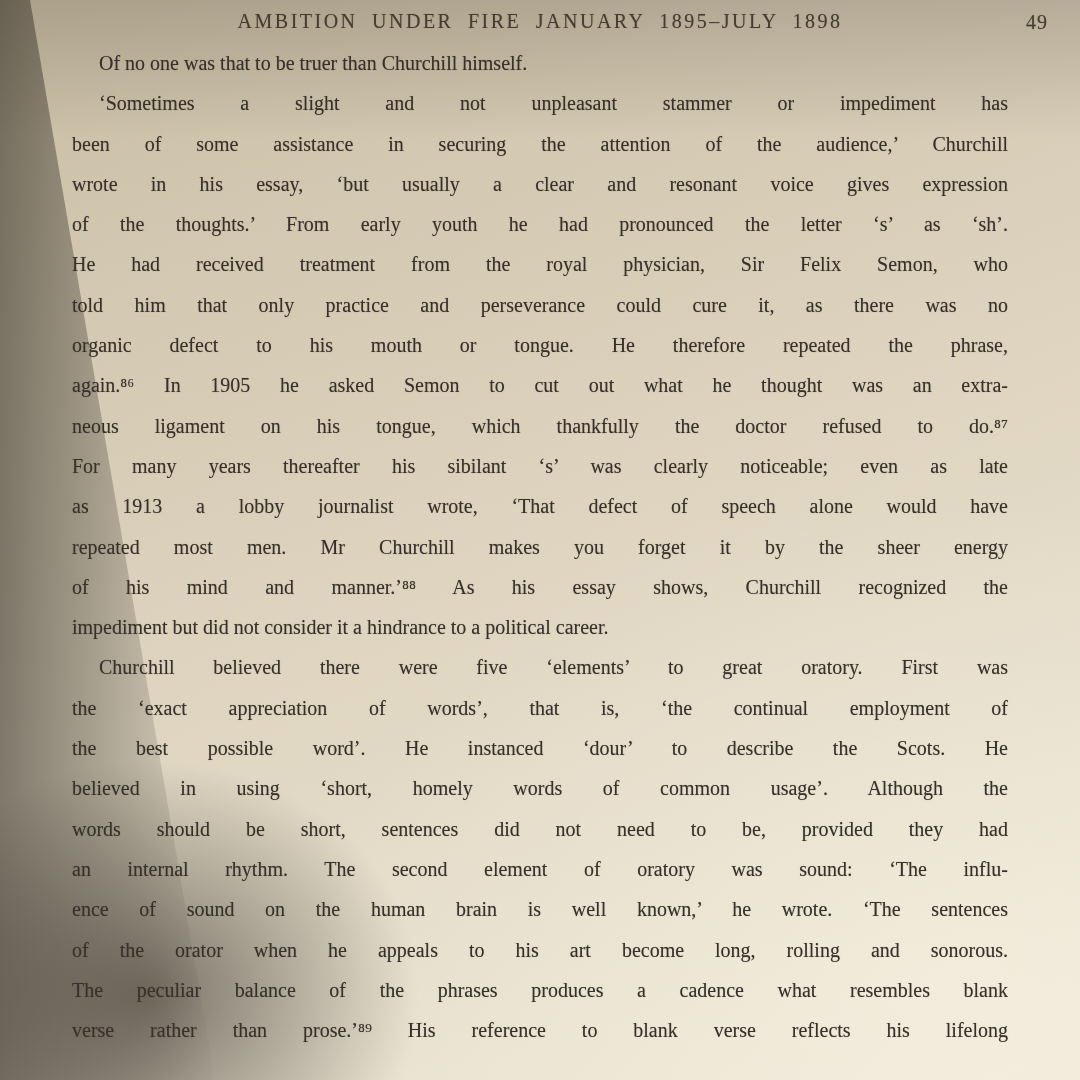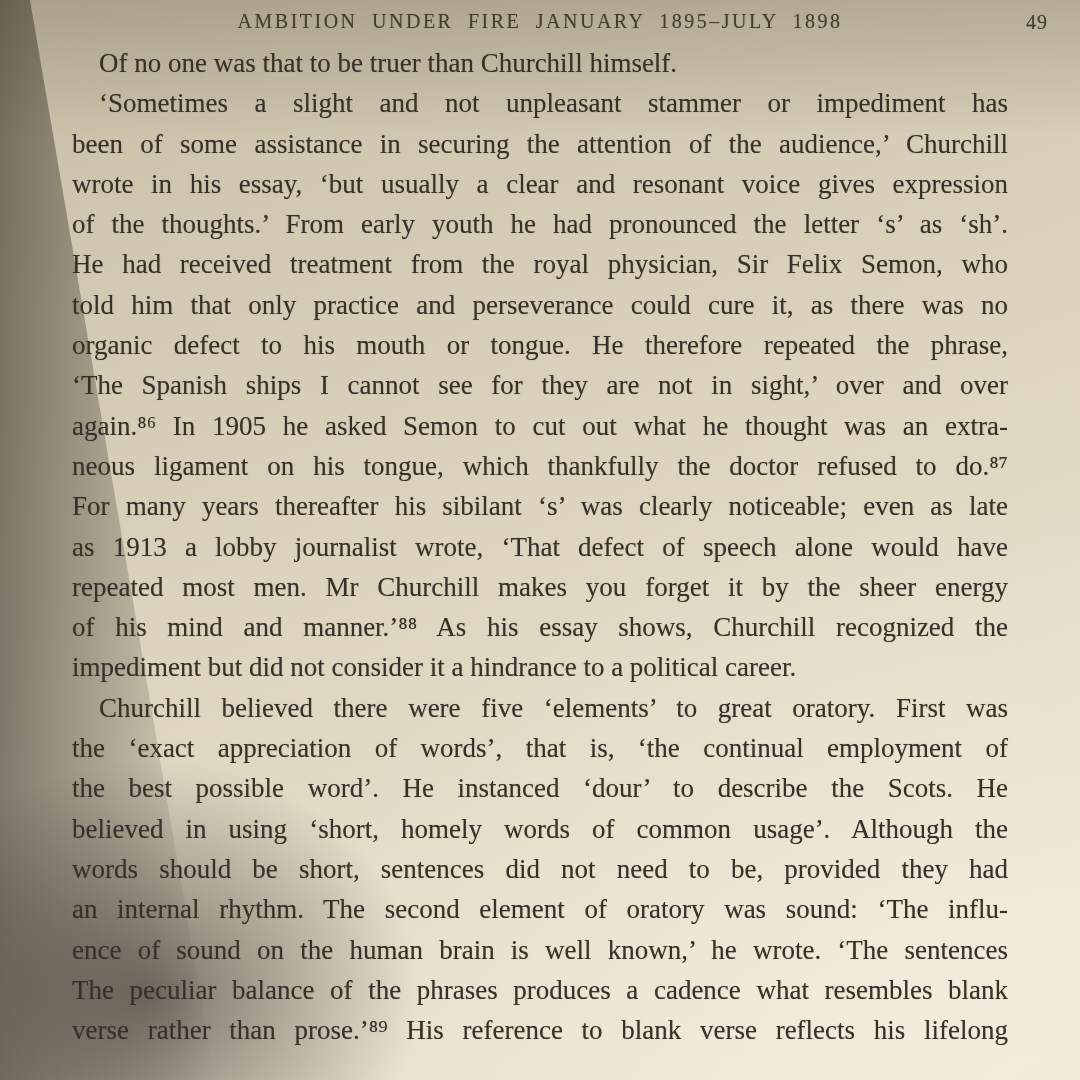--- a/index.html
+++ b/index.html
@@ -46,21 +46,21 @@
     text-shadow: 0 0 1px rgba(69,62,48,0.4);
   }
   .page-number {
     position: absolute; right: -40px; top: 1px;
     font-size: 20px; letter-spacing: 1px; color: #453e30;
     text-shadow: 0 0 1px rgba(69,62,48,0.4);
   }
 
   .body-text { position: absolute; top: 43px; left: 72px; width: 936px; }
   .line {
-    font-size: 27px;
+    font-size: 20px;
     line-height: 40.3px;
     height: 40.3px;
     text-align: justify;
     text-align-last: justify;
     text-shadow: 0 0 1px rgba(56,49,42,0.38);
   }
   .line.indent { text-indent: 27px; }
   .line.end { text-align-last: left; }
 </style>
 </head>
@@ -79,31 +79,31 @@
 
   <div class="body-text">
     <div class="line indent end">Of no one was that to be truer than Churchill himself.</div>
     <div class="line indent">‘Sometimes a slight and not unpleasant stammer or impediment has</div>
     <div class="line">been of some assistance in securing the attention of the audience,’ Churchill</div>
     <div class="line">wrote in his essay, ‘but usually a clear and resonant voice gives expression</div>
     <div class="line">of the thoughts.’ From early youth he had pronounced the letter ‘s’ as ‘sh’.</div>
     <div class="line">He had received treatment from the royal physician, Sir Felix Semon, who</div>
     <div class="line">told him that only practice and perseverance could cure it, as there was no</div>
     <div class="line">organic defect to his mouth or tongue. He therefore repeated the phrase,</div>
-    <div class="line">‘The Spanish ships I cannot see for they are not in sight,’ over and over</div>
     <div class="line">again.⁸⁶ In 1905 he asked Semon to cut out what he thought was an extra-</div>
     <div class="line">neous ligament on his tongue, which thankfully the doctor refused to do.⁸⁷</div>
     <div class="line">For many years thereafter his sibilant ‘s’ was clearly noticeable; even as late</div>
     <div class="line">as 1913 a lobby journalist wrote, ‘That defect of speech alone would have</div>
     <div class="line">repeated most men. Mr Churchill makes you forget it by the sheer energy</div>
     <div class="line">of his mind and manner.’⁸⁸ As his essay shows, Churchill recognized the</div>
     <div class="line end">impediment but did not consider it a hindrance to a political career.</div>
     <div class="line indent">Churchill believed there were five ‘elements’ to great oratory. First was</div>
     <div class="line">the ‘exact appreciation of words’, that is, ‘the continual employment of</div>
     <div class="line">the best possible word’. He instanced ‘dour’ to describe the Scots. He</div>
     <div class="line">believed in using ‘short, homely words of common usage’. Although the</div>
     <div class="line">words should be short, sentences did not need to be, provided they had</div>
     <div class="line">an internal rhythm. The second element of oratory was sound: ‘The influ-</div>
     <div class="line">ence of sound on the human brain is well known,’ he wrote. ‘The sentences</div>
+    <div class="line">of the orator when he appeals to his art become long, rolling and sonorous.</div>
     <div class="line">The peculiar balance of the phrases produces a cadence what resembles blank</div>
     <div class="line">verse rather than prose.’⁸⁹ His reference to blank verse reflects his lifelong</div>
   </div>
 </div>
 
 </body></html>

